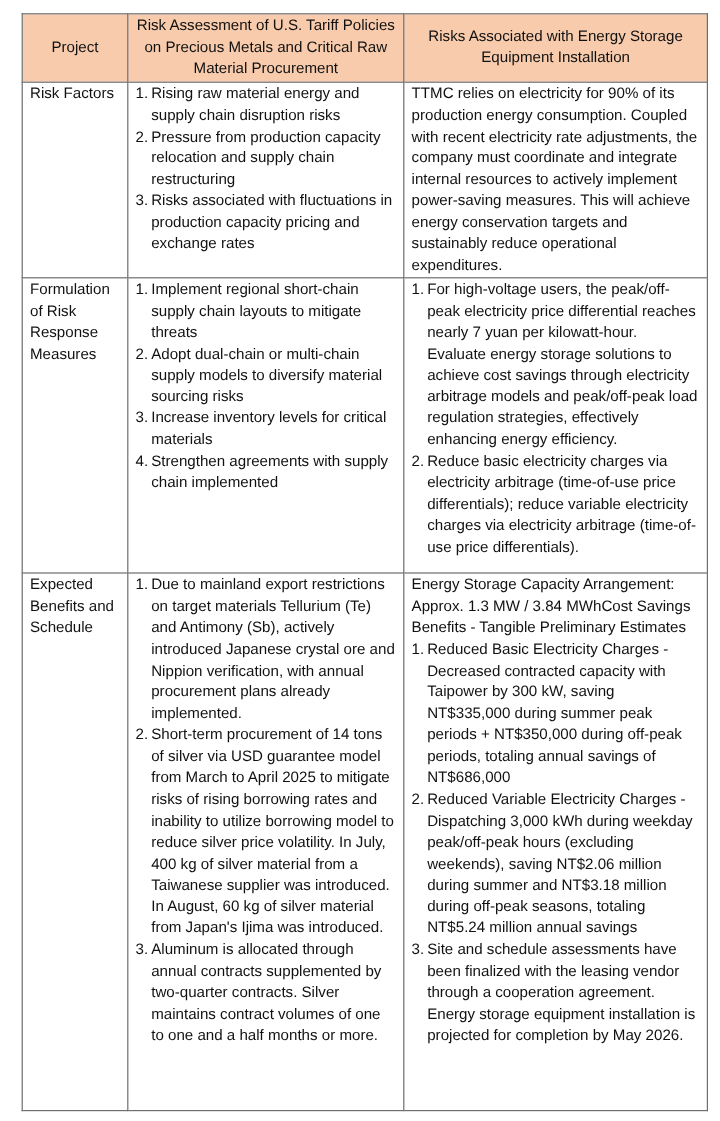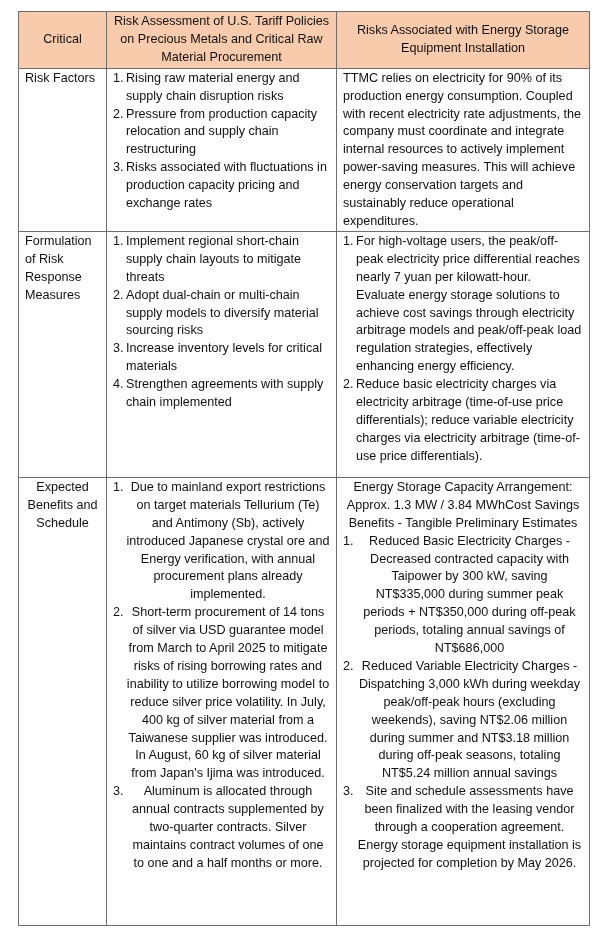--- a/index.html
+++ b/index.html
@@ -20,34 +20,34 @@
   }
   col.c1 { width: 88px; }
   col.c2 { width: 230px; }
   col.c3 { width: 253px; }
   ol.items { margin: 0; padding: 0; list-style: none; }
   ol.items li { position: relative; padding-left: 13px; }
   ol.items li .num { position: absolute; left: 0; top: 0; }
   .para { margin: 0; }
   tr.r1 td { height: 160px; }
   tr.r2 td { height: 244px; }
-  tr.r3 td { height: 446px; text-align: center; }
+  tr.r3 td { height: 446px; }
 </style>
 </head>
 <body>
 
 <table class="doc">
   <colgroup>
       <col class="c1">
       <col class="c2">
       <col class="c3">
     </colgroup>
   <thead>
     <tr>
-      <th>Critical</th>
+      <th>Project</th>
       <th>Risk Assessment of U.S. Tariff Policies on Precious Metals and Critical Raw Material Procurement</th>
       <th>Risks Associated with Energy Storage Equipment Installation</th>
     </tr>
   </thead>
   <tbody>
     <tr class="r1">
       <td>Risk Factors</td>
       <td>
         <ol class="items">
           <li><span class="num">1.</span><span>Rising raw material energy and supply chain disruption risks</span></li>
@@ -75,21 +75,21 @@
           <li><span class="num">1.</span><span>For high-voltage users, the peak/off-peak electricity price differential reaches nearly 7 yuan per kilowatt-hour. Evaluate energy storage solutions to achieve cost savings through electricity arbitrage models and peak/off-peak load regulation strategies, effectively enhancing energy efficiency.</span></li>
           <li><span class="num">2.</span><span>Reduce basic electricity charges via electricity arbitrage (time-of-use price differentials); reduce variable electricity charges via electricity arbitrage (time-of-use price differentials).</span></li>
         </ol>
       </td>
     </tr>
 
     <tr class="r3">
       <td>Expected Benefits and Schedule</td>
       <td>
         <ol class="items">
-          <li><span class="num">1.</span><span>Due to mainland export restrictions on target materials Tellurium (Te) and Antimony (Sb), actively introduced Japanese crystal ore and Energy verification, with annual procurement plans already implemented.</span></li>
+          <li><span class="num">1.</span><span>Due to mainland export restrictions on target materials Tellurium (Te) and Antimony (Sb), actively introduced Japanese crystal ore and Nippion verification, with annual procurement plans already implemented.</span></li>
           <li><span class="num">2.</span><span>Short-term procurement of 14 tons of silver via USD guarantee model from March to April 2025 to mitigate risks of rising borrowing rates and inability to utilize borrowing model to reduce silver price volatility. In July, 400 kg of silver material from a Taiwanese supplier was introduced. In August, 60 kg of silver material from Japan's Ijima was introduced.</span></li>
           <li><span class="num">3.</span><span>Aluminum is allocated through annual contracts supplemented by two-quarter contracts. Silver maintains contract volumes of one to one and a half months or more.</span></li>
         </ol>
       </td>
       <td>
         <p class="para">Energy Storage Capacity Arrangement: Approx. 1.3 MW / 3.84 MWhCost Savings Benefits - Tangible Preliminary Estimates</p>
         <ol class="items">
           <li><span class="num">1.</span><span>Reduced Basic Electricity Charges - Decreased contracted capacity with Taipower by 300 kW, saving NT$335,000 during summer peak periods + NT$350,000 during off-peak periods, totaling annual savings of NT$686,000</span></li>
           <li><span class="num">2.</span><span>Reduced Variable Electricity Charges - Dispatching 3,000 kWh during weekday peak/off-peak hours (excluding weekends), saving NT$2.06 million during summer and NT$3.18 million during off-peak seasons, totaling NT$5.24 million annual savings</span></li>
           <li><span class="num">3.</span><span>Site and schedule assessments have been finalized with the leasing vendor through a cooperation agreement. Energy storage equipment installation is projected for completion by May 2026.</span></li>

